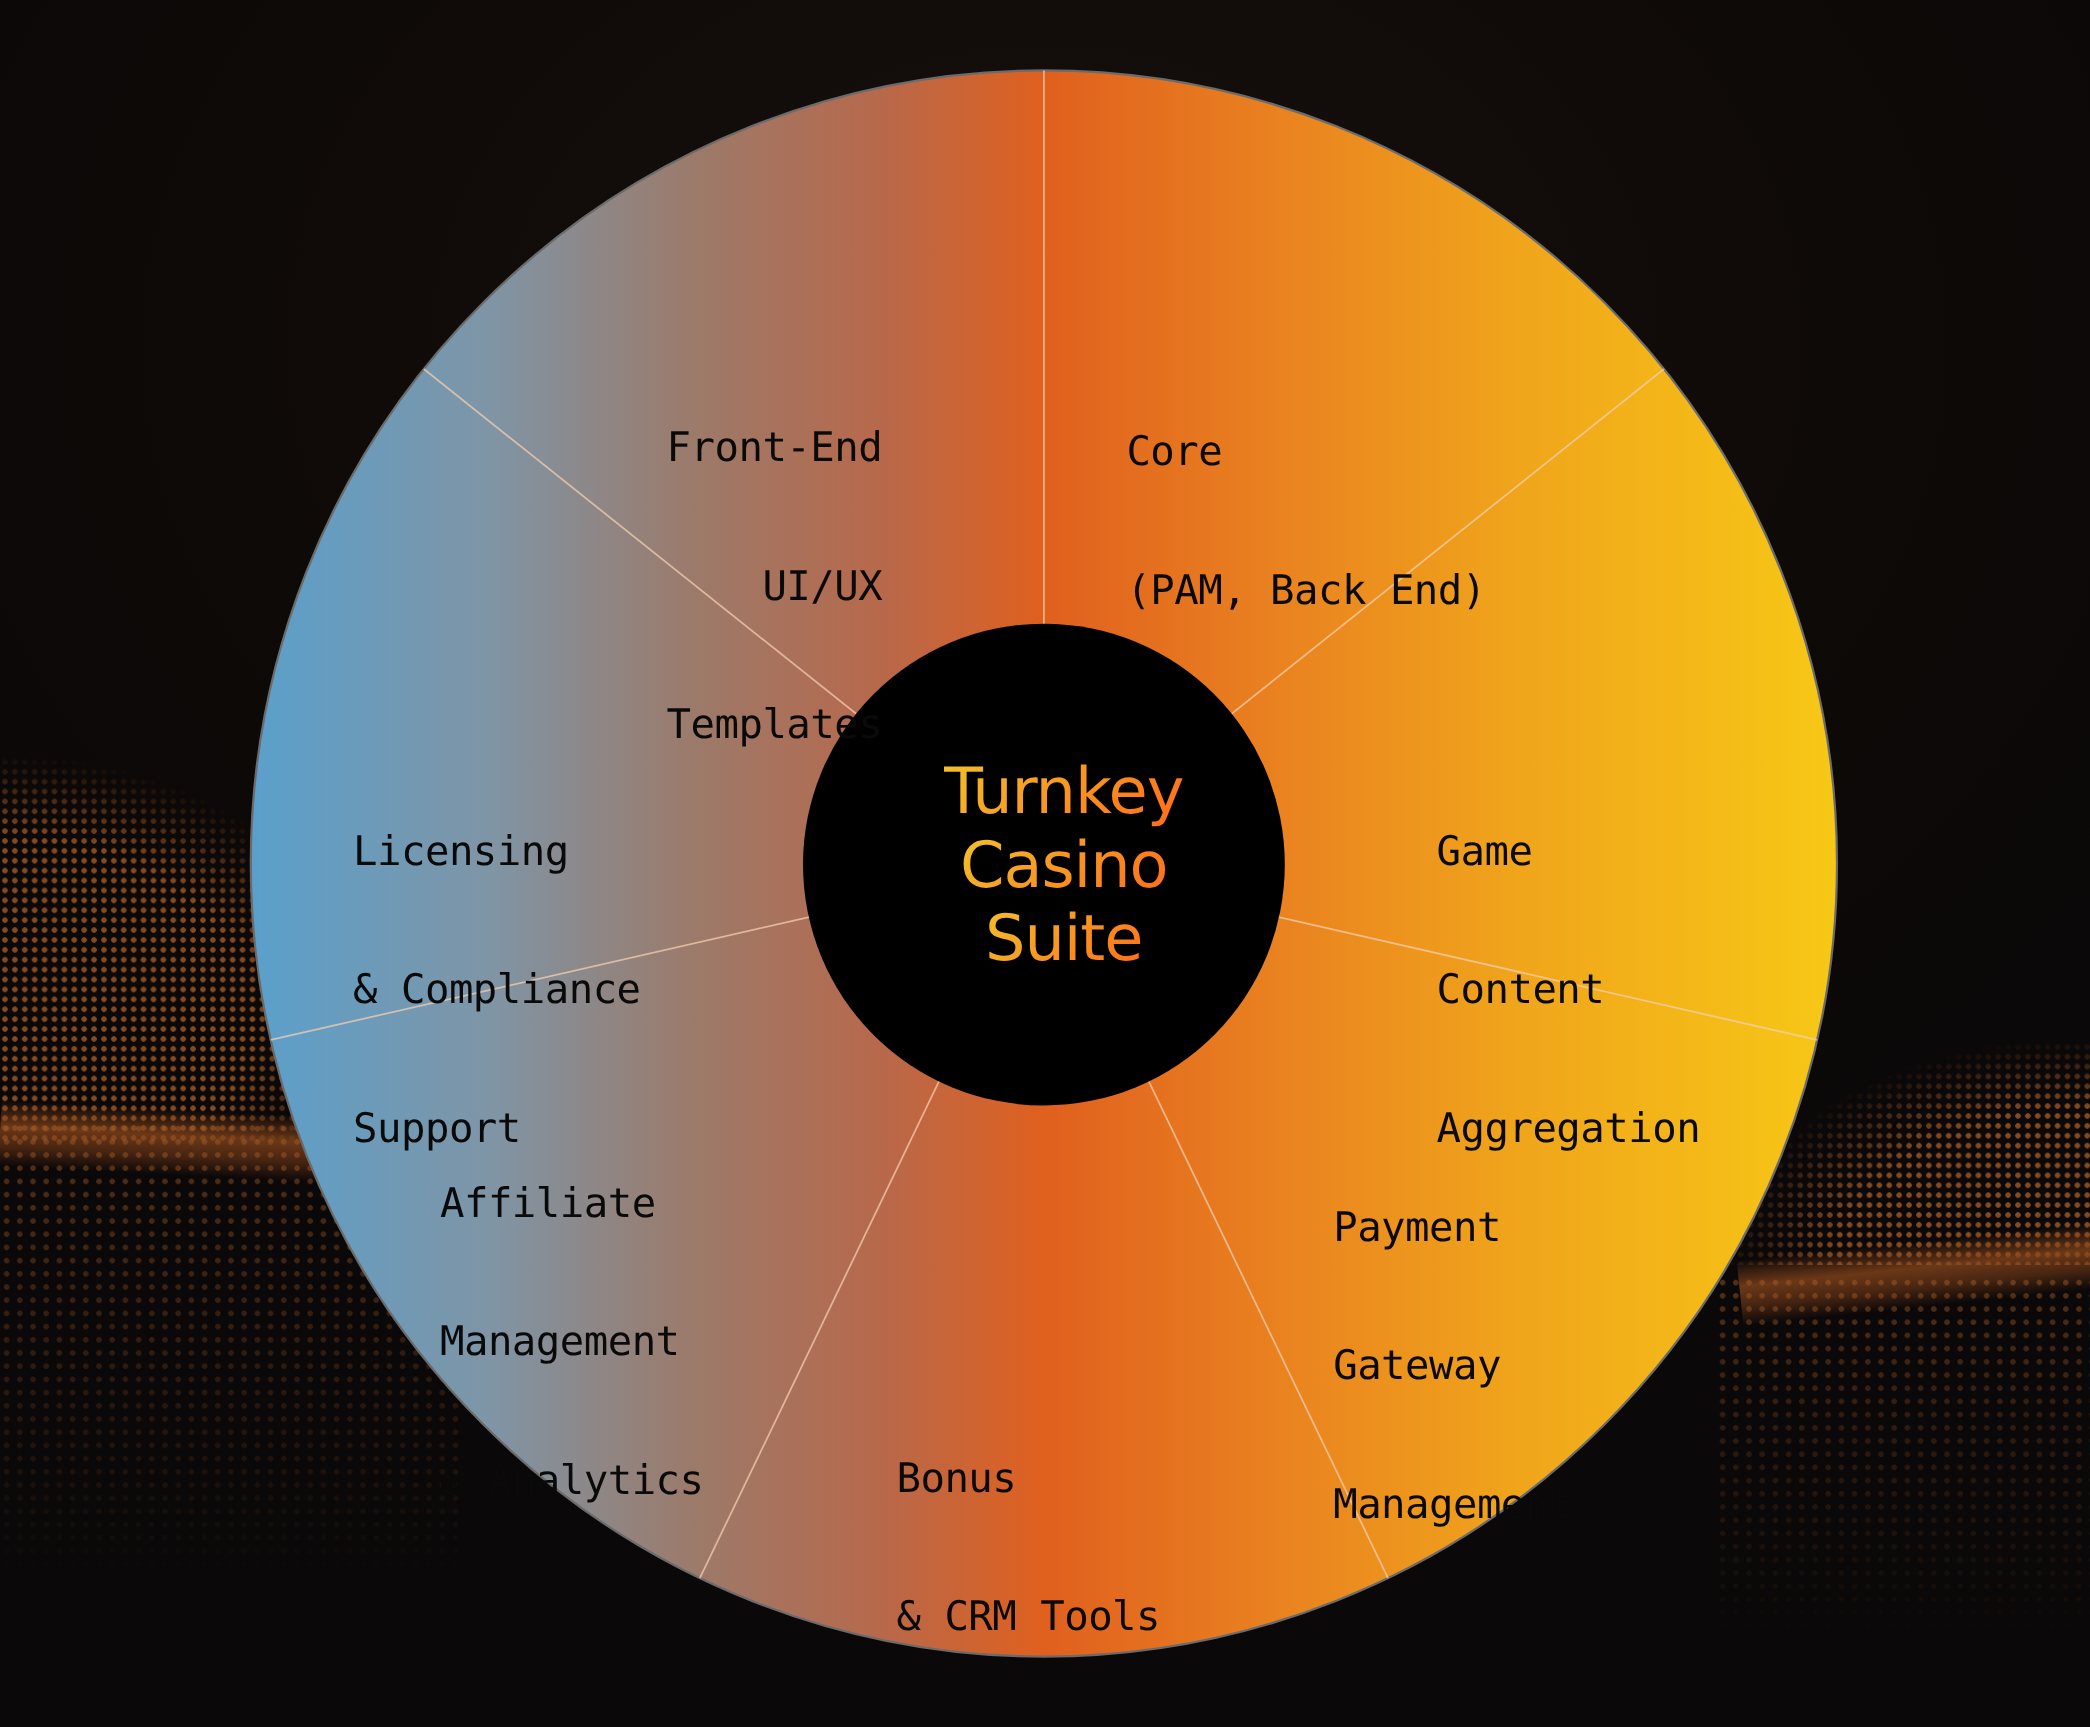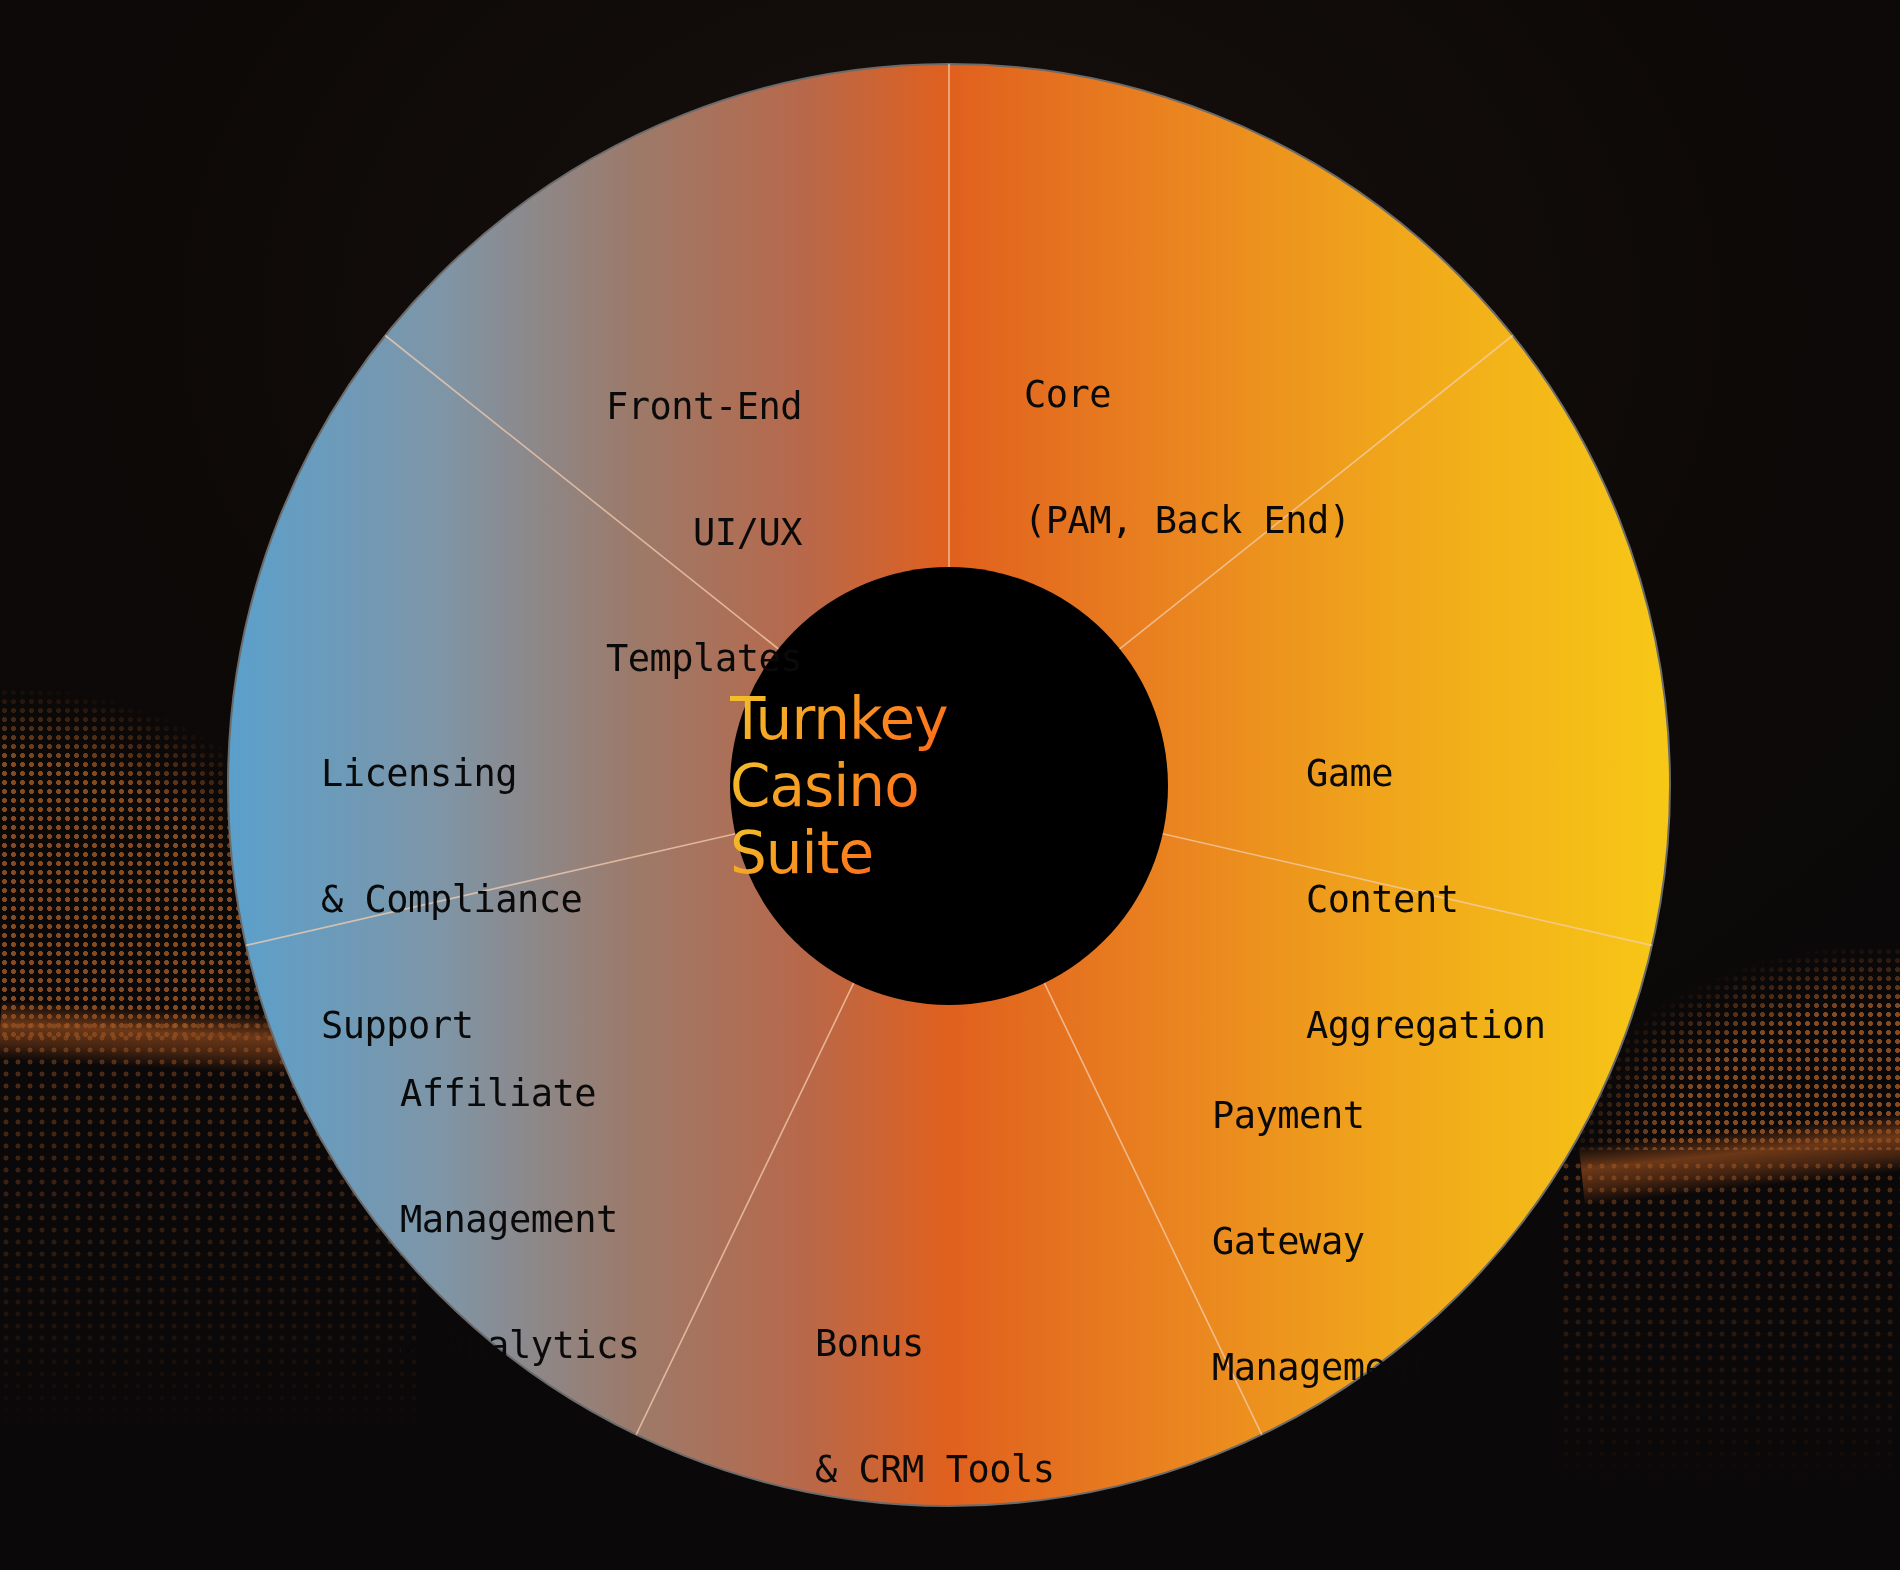--- a/index.html
+++ b/index.html
@@ -61,22 +61,22 @@
     position: absolute;
     color: #0a0a0a;
     font-size: 37px;
     line-height: 42px;
     letter-spacing: -0.5px;
     white-space: pre;
   }
   .label .line { display: block; }
   .center-title {
     position: absolute;
-    left: 730px; top: 567px; width: 438px; height: 438px;
-    display: flex; flex-direction: column; align-items: flex-start; justify-content: center;
+    left: 748px; top: 567px; width: 438px; height: 438px;
+    display: flex; flex-direction: column; align-items: center; justify-content: center;
     font-family: "DejaVu Sans", "Liberation Sans", sans-serif;
     font-size: 58px; line-height: 67px; letter-spacing: -1px;
   }
   .center-title span {
     display: block;
     background: linear-gradient(135deg, #f3c22c 0%, #f79a22 45%, #ff6a1a 100%);
     -webkit-background-clip: text; background-clip: text;
     color: transparent;
   }
 </style>
@@ -110,21 +110,21 @@
     <line x1="949" y1="785" x2="1512.7" y2="335.5"></line>
     <line x1="949" y1="785" x2="1651.9" y2="945.4"></line>
     <line x1="949" y1="785" x2="1261.8" y2="1434.6"></line>
     <line x1="949" y1="785" x2="636.2" y2="1434.6"></line>
     <line x1="949" y1="785" x2="246.1" y2="945.4"></line>
     <line x1="949" y1="785" x2="385.3" y2="335.5"></line>
   </g>
   <circle cx="949" cy="786" r="219" fill="#000000"></circle>
 </svg>
 
-<div class="label" style="left:1024px; top:290px;">
+<div class="label" style="left:1024px; top:306px;">
   <span class="line">Core</span>
   <span class="line">(PAM, Back End)</span>
 </div>
 
 <div class="label" style="left:1306px; top:669px;">
   <span class="line">Game</span>
   <span class="line">Content</span>
   <span class="line">Aggregation</span>
 </div>
 

